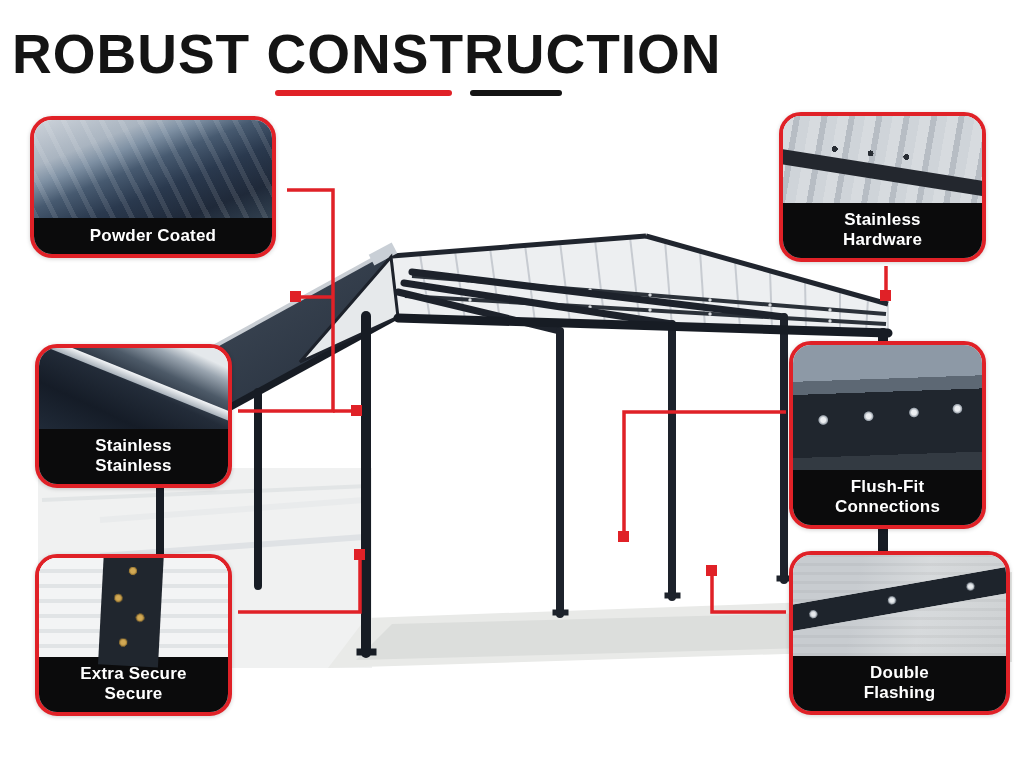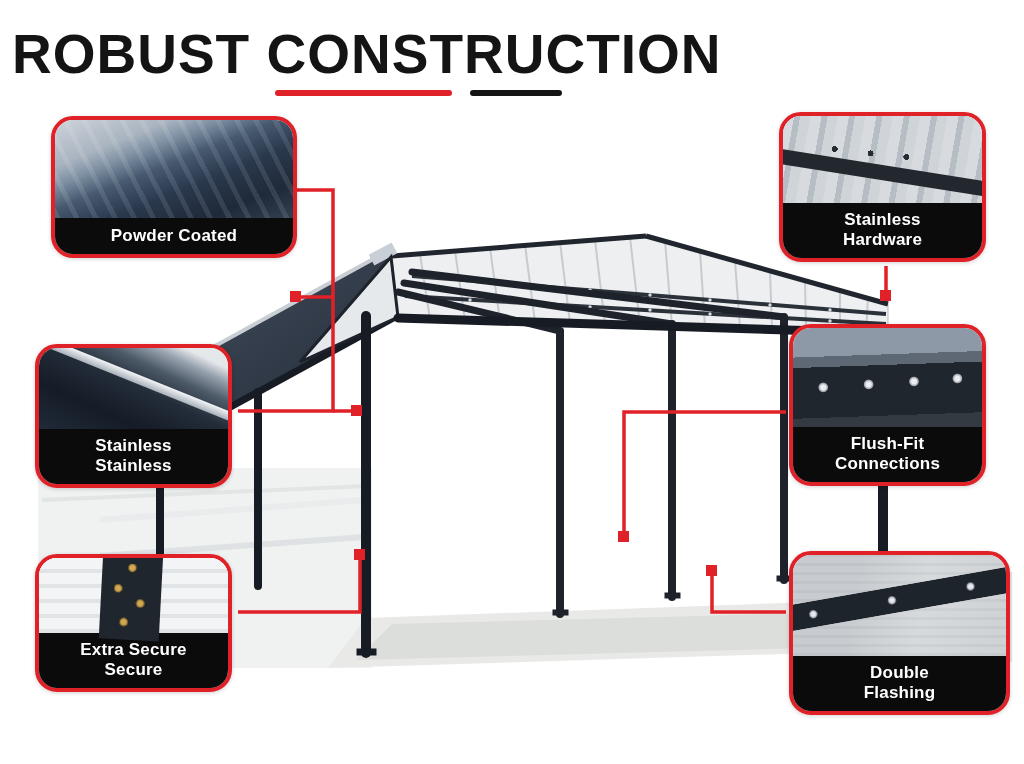--- a/index.html
+++ b/index.html
@@ -198,21 +198,21 @@
     
   </div>
   <div class="title-wrap" style="top:22px;pointer-events:none">
     <span class="title" style="color:transparent;position:relative" aria-hidden="true">
       <span>ROBUST CONSTRUCTION</span>
       <i class="ul ul-red"></i>
       <i class="ul ul-black"></i>
     </span>
   </div>
 
-  <div class="callout" style="left:51px;top:116px;width:246px;height:142px">
+  <div class="callout" style="left:30px;top:116px;width:246px;height:142px">
     <div class="photo photo-powder"></div>
     <div class="banner">
       <span>Powder Coated</span>
       <span></span>
     </div>
   </div>
 
   <div class="callout" style="left:779px;top:112px;width:207px;height:150px">
     <div class="photo photo-hardware"></div>
     <div class="banner">
@@ -222,29 +222,29 @@
   </div>
 
   <div class="callout" style="left:35px;top:344px;width:197px;height:144px">
     <div class="photo photo-flashing"></div>
     <div class="banner">
       <span>Stainless</span>
       <span>Stainless</span>
     </div>
   </div>
 
-  <div class="callout" style="left:789px;top:324px;width:197px;height:162px">
+  <div class="callout" style="left:789px;top:341px;width:197px;height:188px">
     <div class="photo photo-flush"></div>
     <div class="banner">
       <span>Flush-Fit</span>
       <span>Connections</span>
     </div>
   </div>
 
-  <div class="callout" style="left:35px;top:554px;width:197px;height:138px">
+  <div class="callout" style="left:35px;top:554px;width:197px;height:162px">
     <div class="photo photo-joints"></div>
     <div class="banner">
       <span>Extra Secure</span>
       <span>Secure</span>
     </div>
   </div>
 
   <div class="callout" style="left:789px;top:551px;width:221px;height:164px">
     <div class="photo photo-fasteners"></div>
     <div class="banner">

